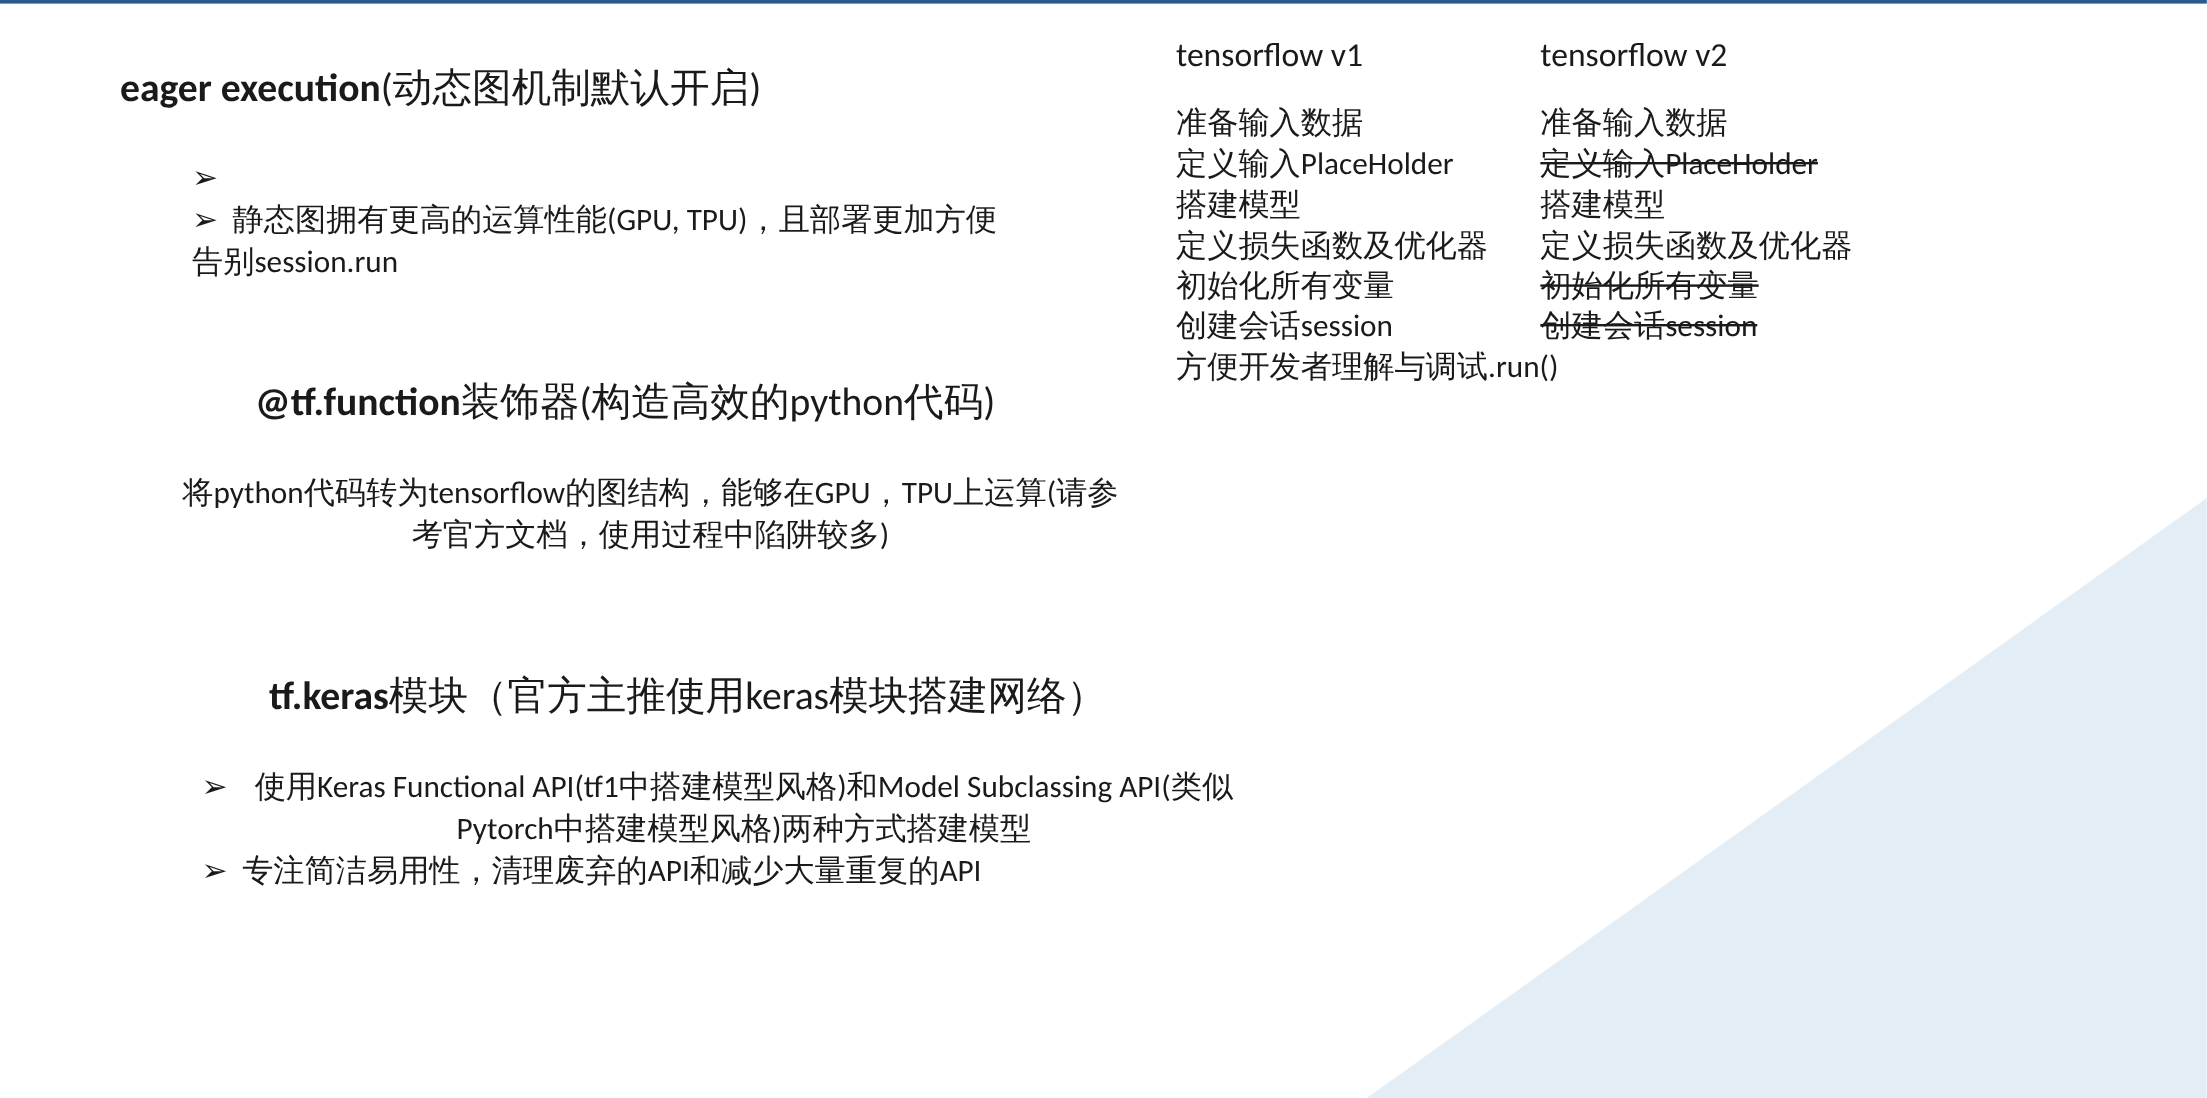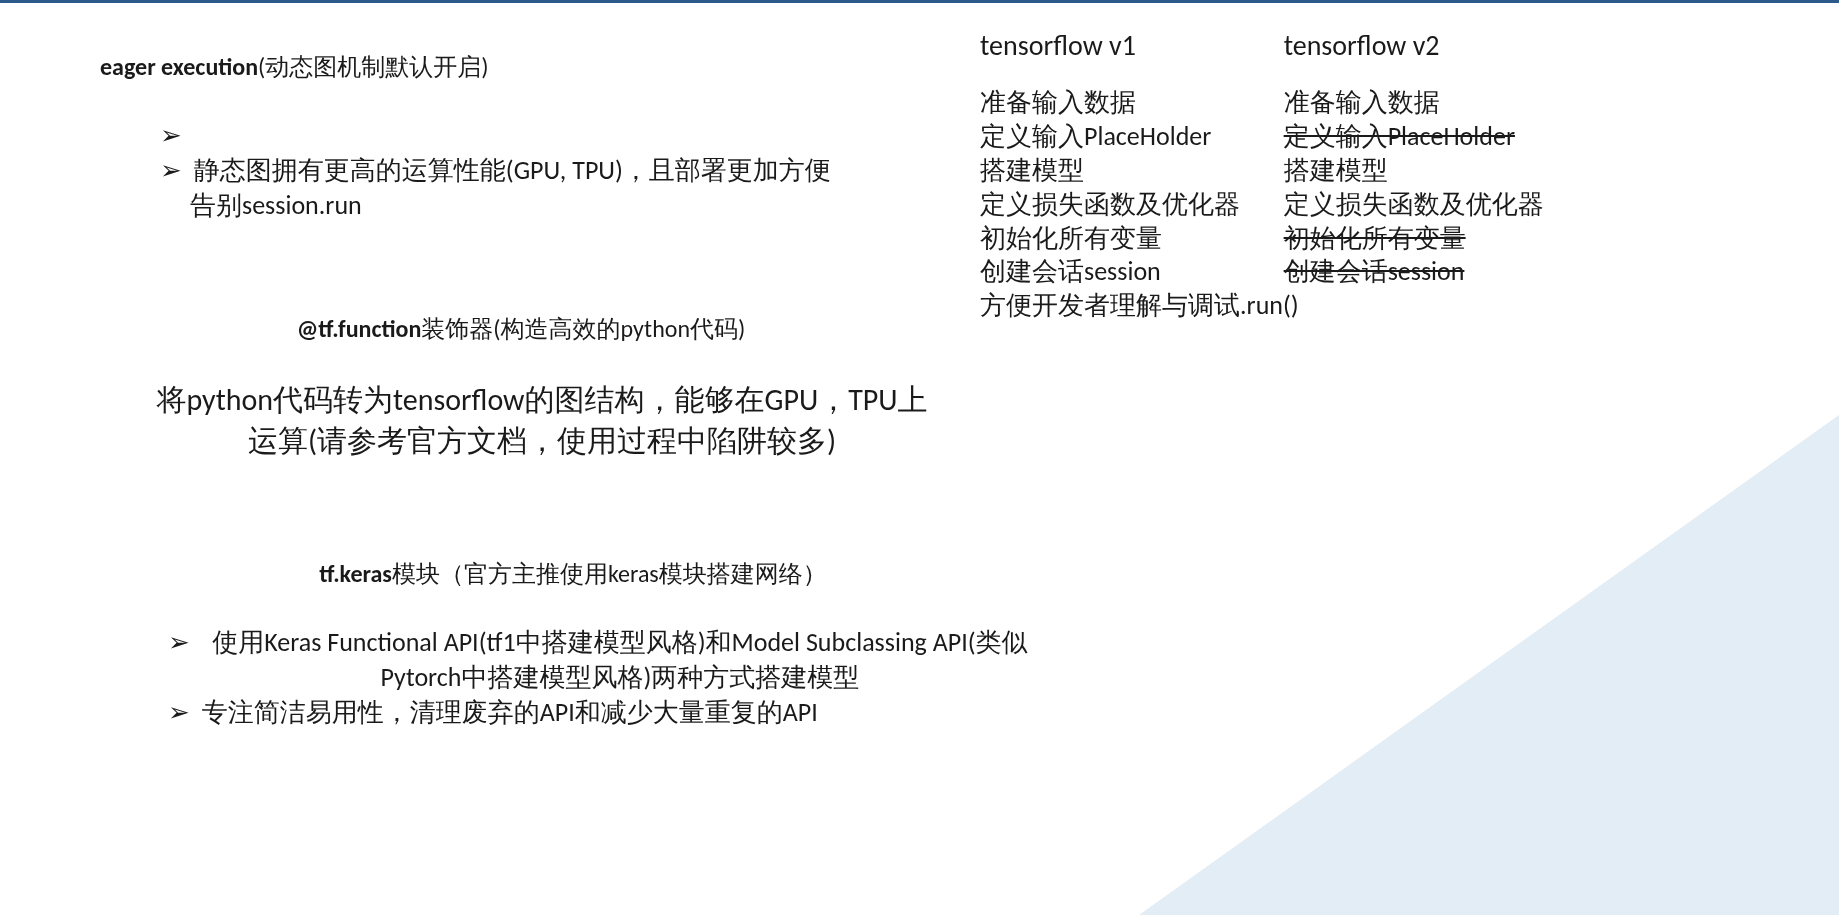--- a/index.html
+++ b/index.html
@@ -21,27 +21,27 @@
       height: 0;
       border-left: 700px solid transparent;
       border-bottom: 500px solid #dce8f2;
       z-index: 0;
       opacity: 0.8;
     }
     .content { position: relative; z-index: 1; }
     .section1 { position: absolute; left: 100px; top: 48px; }
     .section2 { position: absolute; left: 100px; top: 310px; text-align: center; }
     .section3 { position: absolute; left: 108px; top: 555px; text-align: center; }
-    .heading { font-size: 24px; color: #1a1a1a; margin-bottom: 35px; }
+    .heading { font-size: 33px; color: #1a1a1a; margin-bottom: 35px; }
     .heading .bold { font-weight: 700; }
     .bullets { margin-left: 60px; font-size: 26px; line-height: 1.35; }
     .bullets .item { display: flex; }
     .bullets .item .marker { margin-right: 12px; }
-    .bullets .nomarker { margin-left: 30px; }
-    .paratext { margin-left: 42px; font-size: 30px; line-height: 1.35; }
+    .bullets .nomarker { }
+    .paratext { margin-left: 42px; font-size: 26px; line-height: 1.35; }
     .compare { position: absolute; left: 980px; top: 25px; }
     .col { display: inline-block; vertical-align: top; font-size: 26px; line-height: 1.3; }
     .col.col1 { width: 300px; }
     .col.col2 { width: 300px; }
     .colhead { font-size: 28px; margin-bottom: 22px; }
     .col .row { margin-bottom: 0px; white-space: nowrap; }
     .strike { text-decoration: line-through; }
   </style>
 </head>
 <body>

